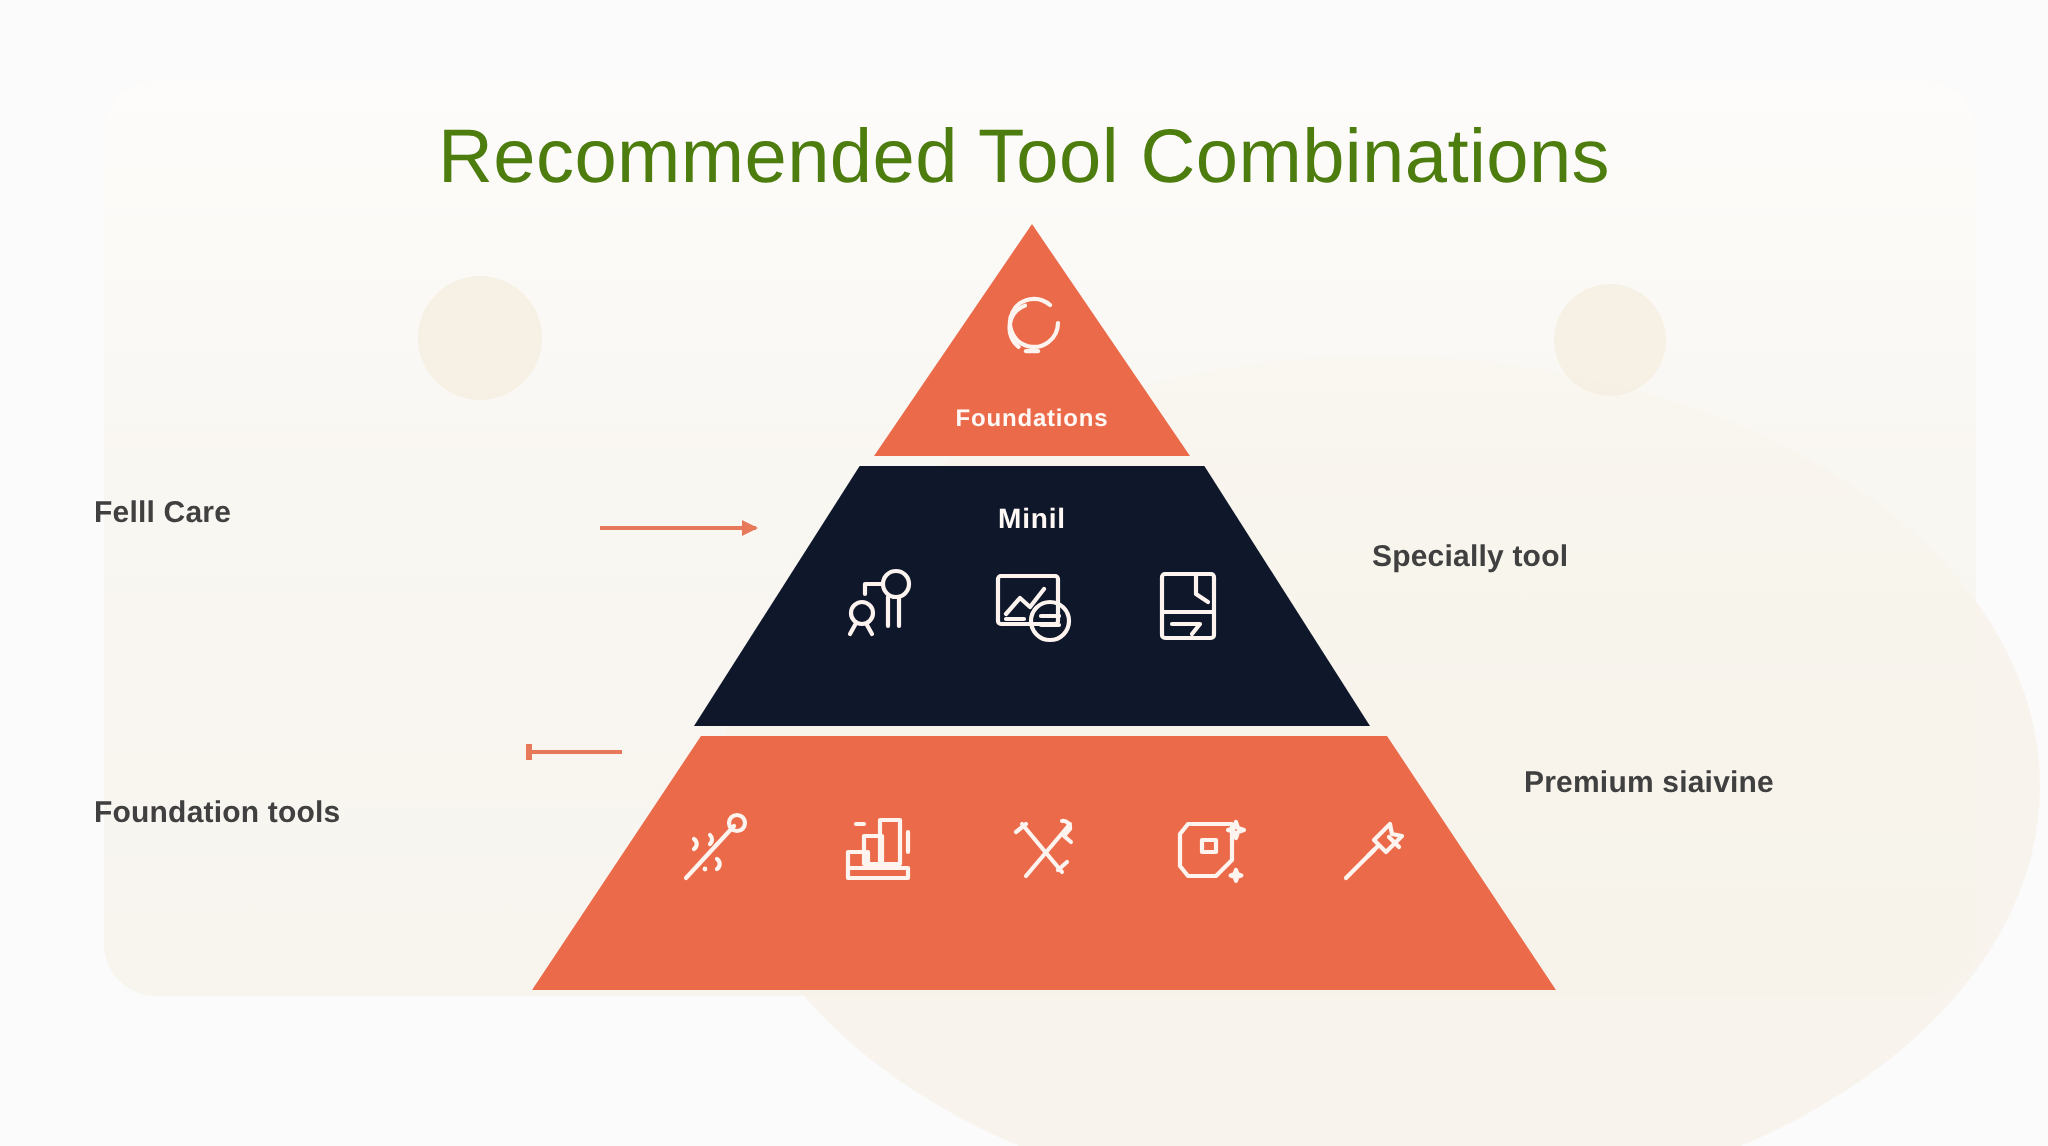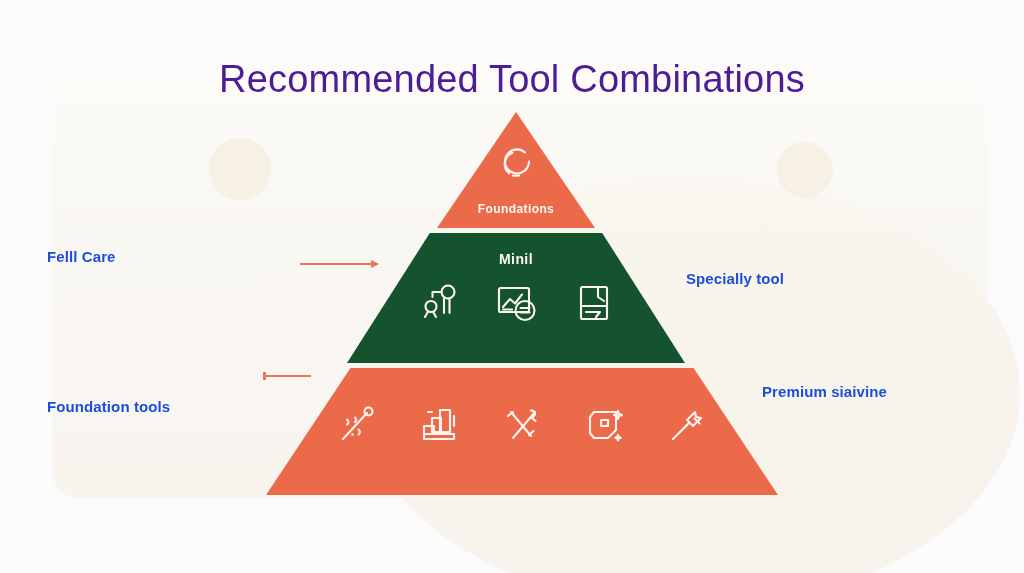--- a/index.html
+++ b/index.html
@@ -25,35 +25,35 @@
   .blob.b1{left:209px;top:138px;width:62px;height:62px;}
   .blob.b2{left:777px;top:142px;width:56px;height:56px;}
   .arc-deco{
     position:absolute;left:360px;top:178px;width:660px;height:430px;
     border-radius:50%;background:#f7f2e8;opacity:.75;
   }
 
   
   .title{
     position:absolute;left:0;top:58px;width:1024px;text-align:center;
-    font-size:38px;font-weight:400;color:#4c1d95;letter-spacing:.2px;
+    font-size:38px;font-weight:400;color:#4d7c0f;letter-spacing:.2px;
   }
 
   
   .pyramid{position:absolute;left:0;top:0;width:1024px;height:573px;}
   .tier{position:absolute;}
 
   .tier-top{
     left:437px;top:112px;width:158px;height:116px;
     background:#ea6a4a;
     clip-path:polygon(50% 0%, 100% 100%, 0% 100%);
   }
   .tier-mid{
     left:347px;top:233px;width:338px;height:130px;
-    background:#14532d;
+    background:#0f172a;
     clip-path:polygon(24.5% 0%, 75.5% 0%, 100% 100%, 0% 100%);
   }
   .tier-bot{
     left:266px;top:368px;width:512px;height:127px;
     background:#ea6a4a;
     clip-path:polygon(16.5% 0%, 83.5% 0%, 100% 100%, 0% 100%);
   }
 
   .tier-label{
     position:absolute;width:100%;text-align:center;
@@ -68,21 +68,21 @@
   }
   .tier-top .icon-row{top:30px;}
   .tier-mid .icon-row{top:48px;gap:32px;}
   .tier-bot .icon-row{top:36px;gap:40px;}
   .icon-row svg{display:block;stroke:#fdf4ef;fill:none;stroke-width:2.1;
     stroke-linecap:round;stroke-linejoin:round;}
 
   
   .ann{position:absolute;}
   .ann h3{
-    margin:0 0 5px 0;font-size:15px;font-weight:700;color:#1d4ed8;letter-spacing:.1px;
+    margin:0 0 5px 0;font-size:15px;font-weight:700;color:#404040;letter-spacing:.1px;
   }
   .ann p{margin:0;font-size:11.5px;line-height:1.62;color:#9b9a98;}
   .ann.right{text-align:center;}
   .ann.right h3{text-align:left;}
 
   .ann-fell{left:47px;top:248px;width:330px;}
   .ann-found{left:47px;top:368px;width:240px;margin-top:30px;}
   .ann-spec{left:686px;top:270px;width:260px;}
   .ann-prem{left:762px;top:383px;width:238px;}
 

